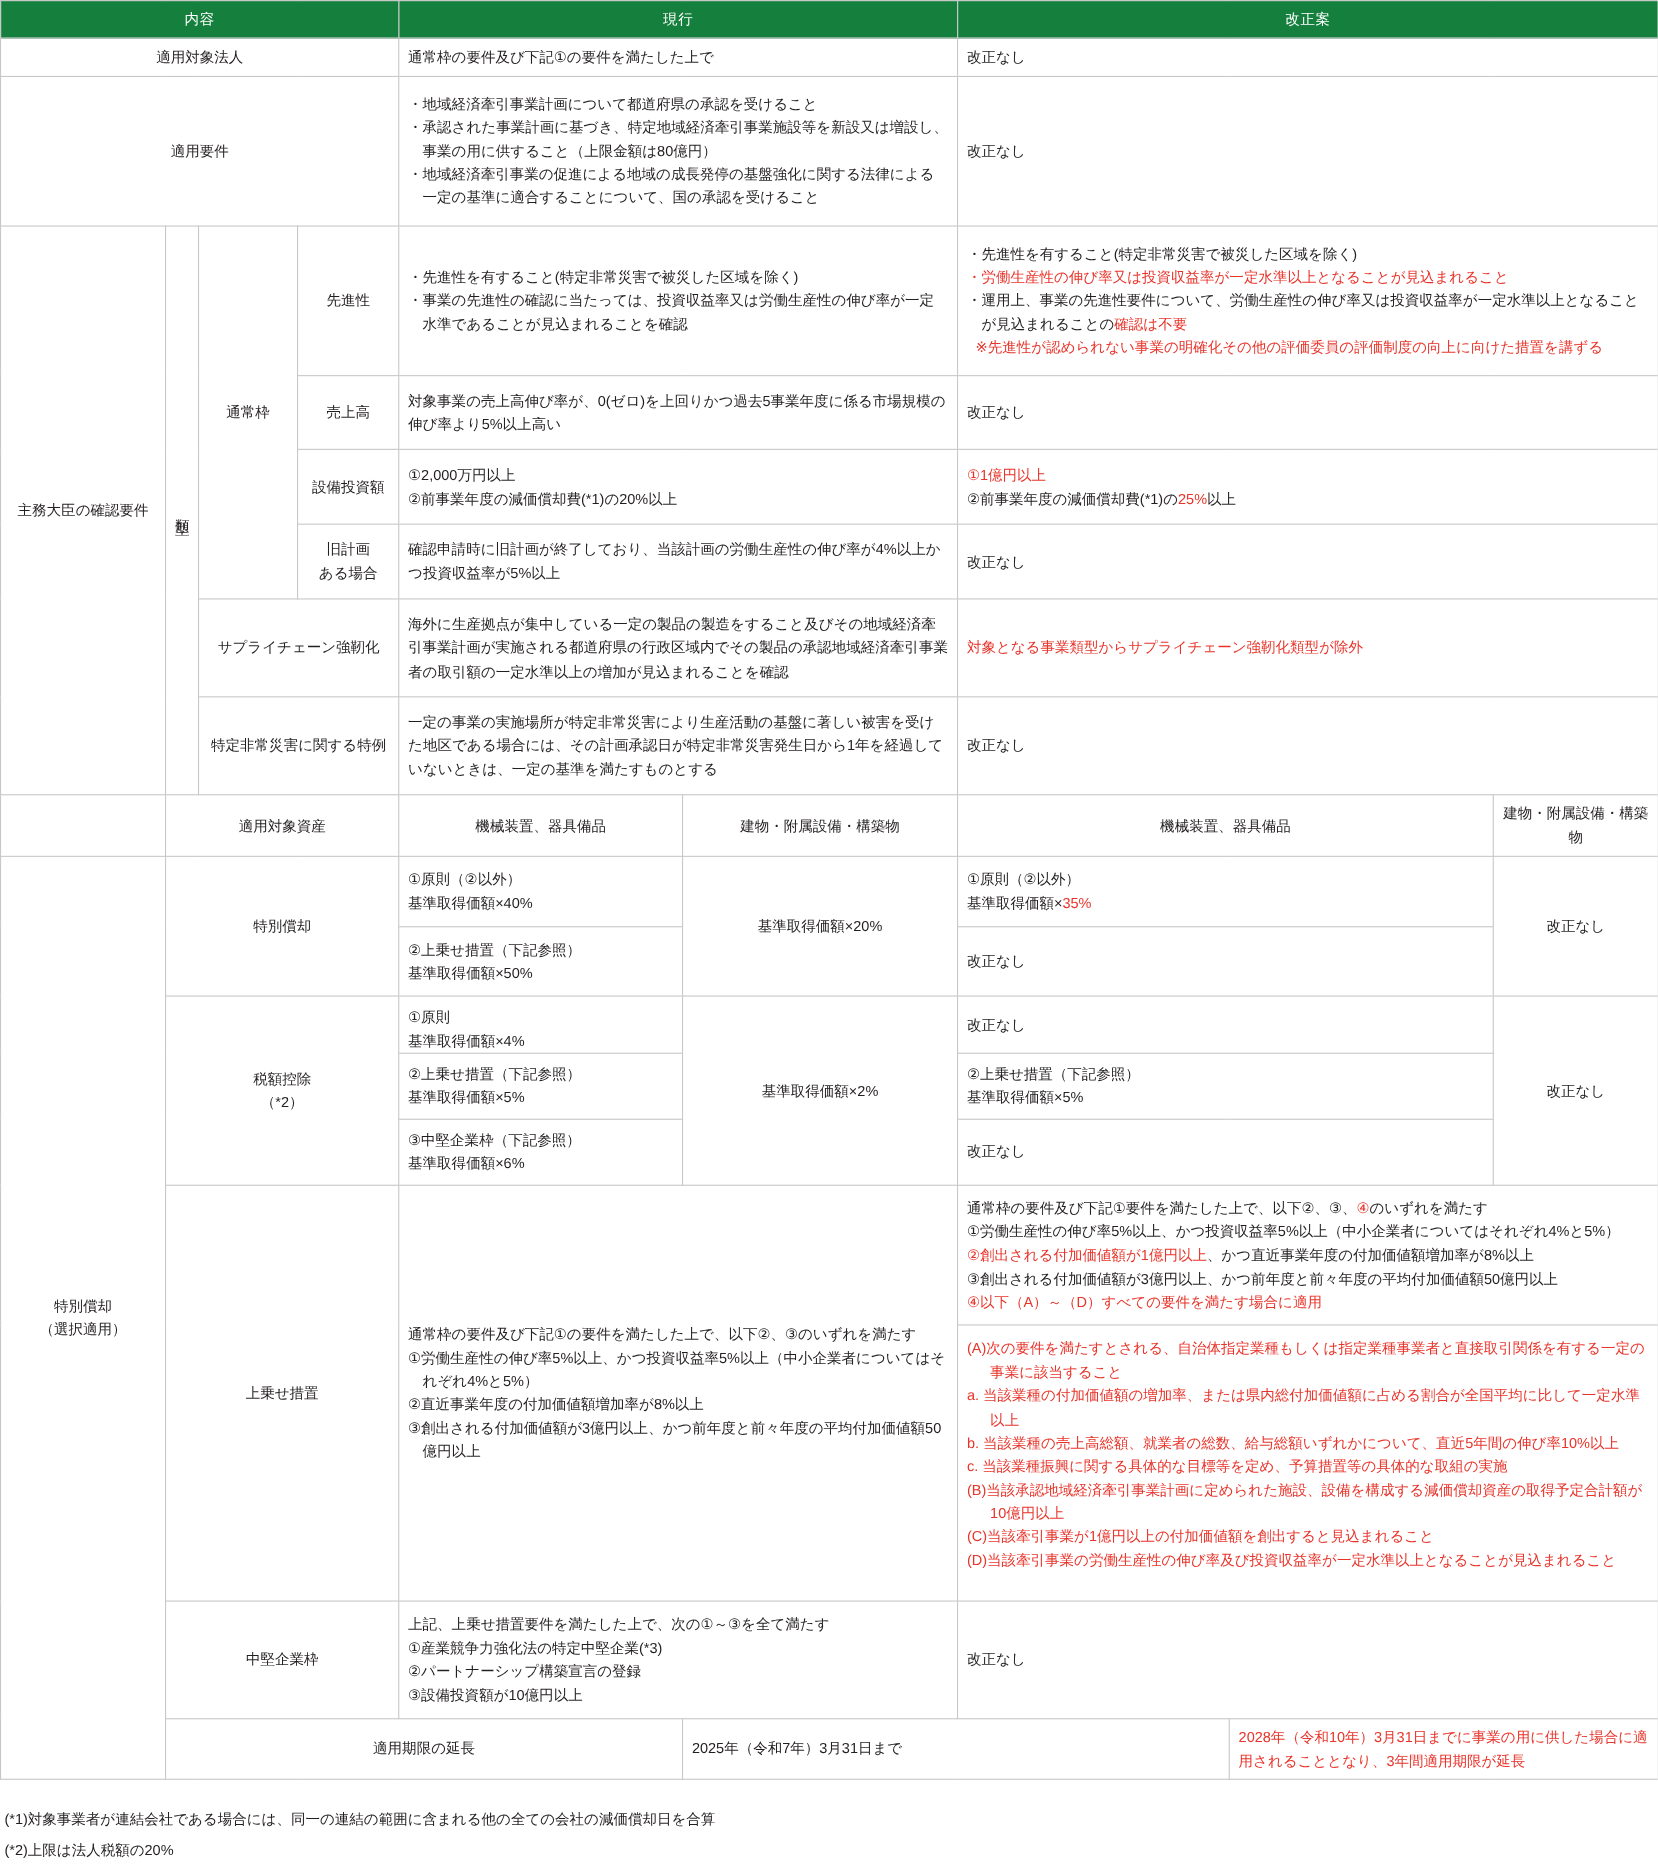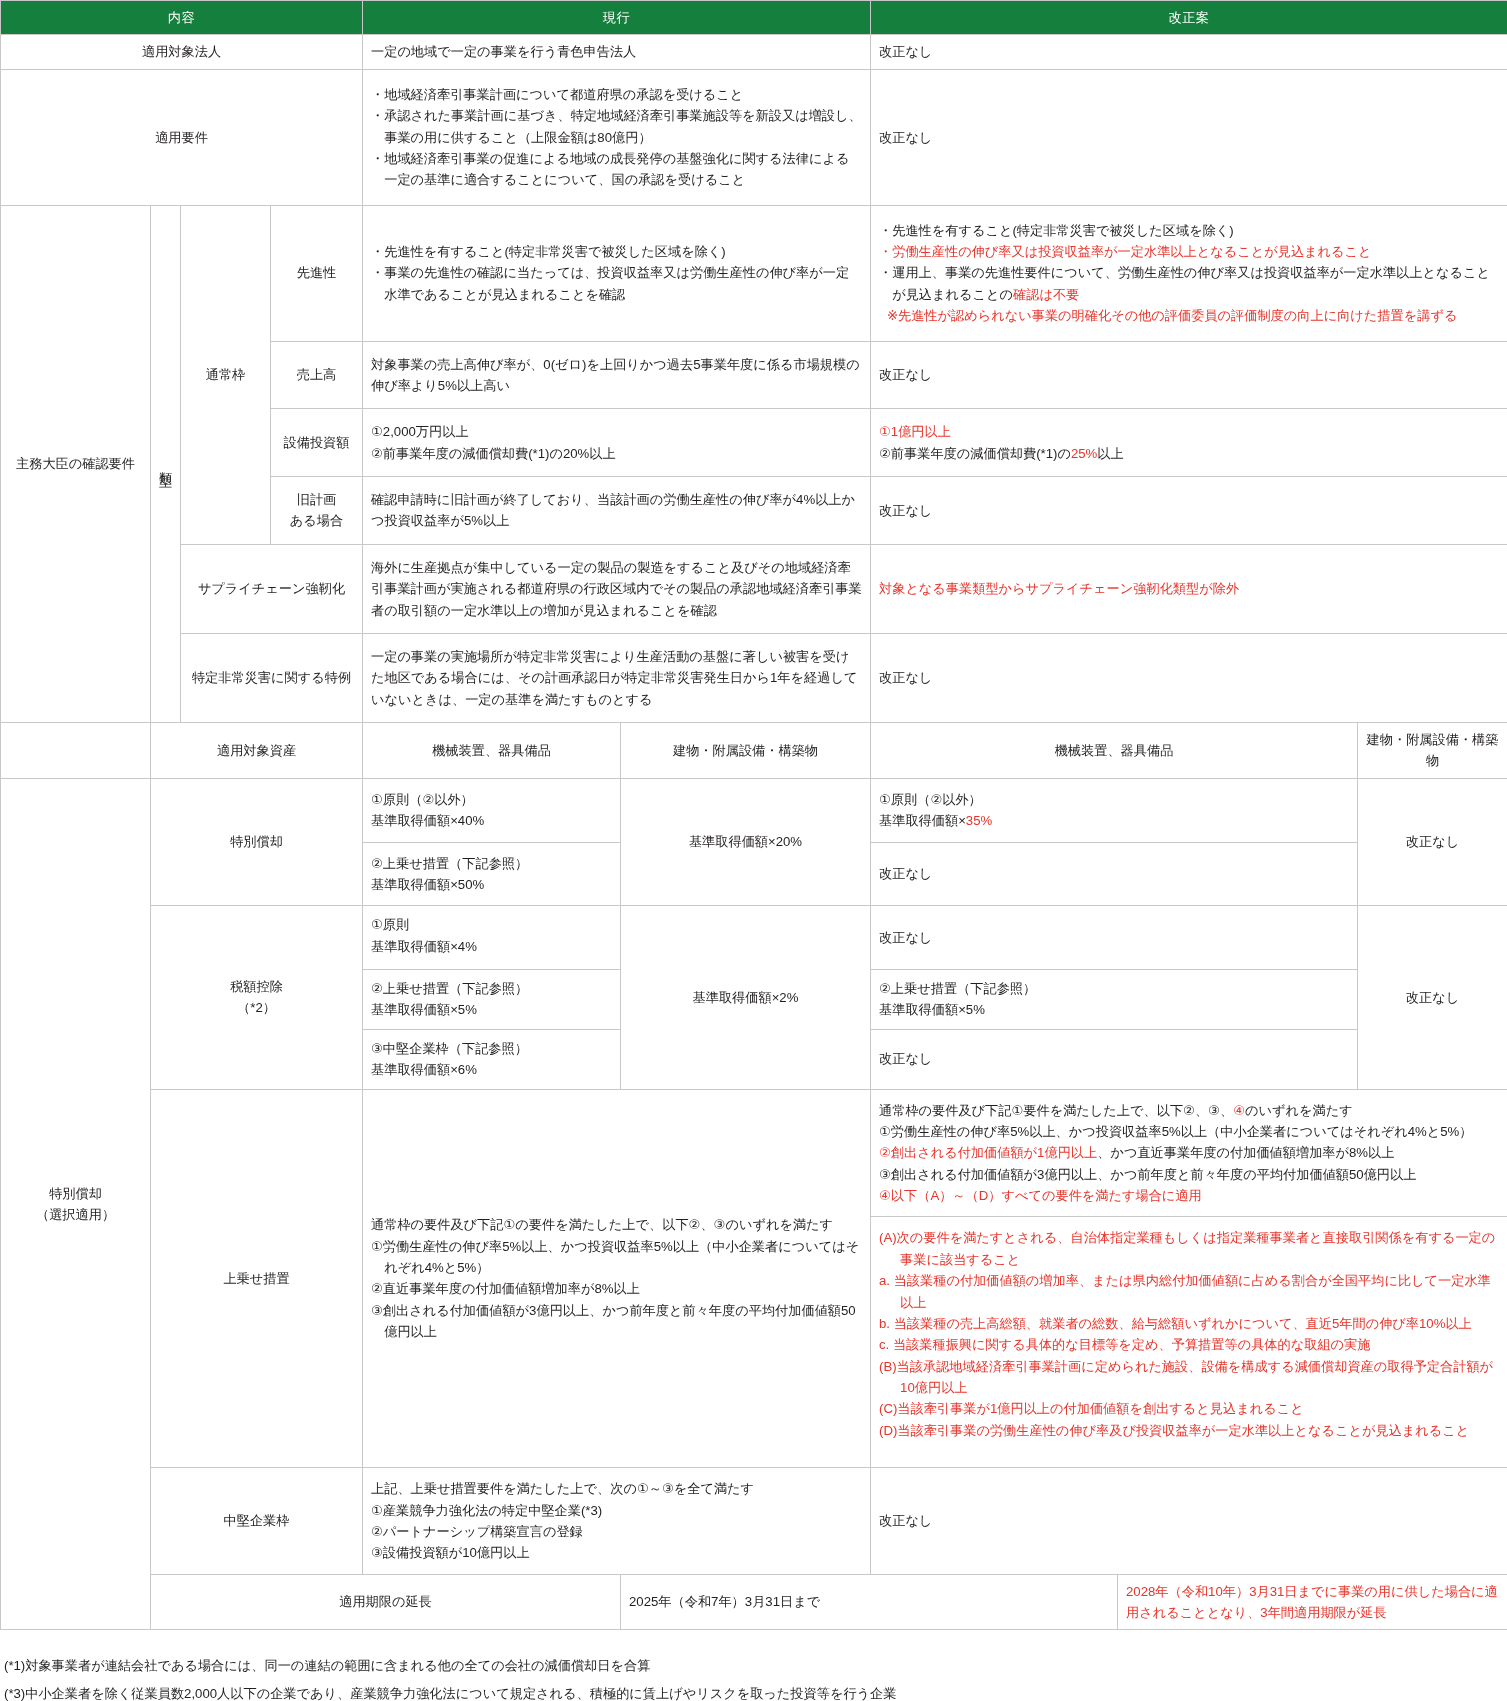--- a/index.html
+++ b/index.html
@@ -82,21 +82,21 @@
 
   <tbody>
         <tr>
     <th class="hdr" colspan="4">内容</th>
     <th class="hdr" colspan="2">現行</th>
     <th class="hdr" colspan="3">改正案</th>
   </tr>
 
   <tr>
     <td class="ctr" colspan="4">適用対象法人</td>
-    <td class="lft" colspan="2">一定の地域で一定の事業を行う青色申告法人</td>
+    <td class="lft" colspan="2">通常枠の要件及び下記①の要件を満たした上で</td>
     <td class="lft" colspan="3">改正なし</td>
   </tr>
 
   <tr>
     <td class="ctr" colspan="4">適用要件</td>
     <td class="lft top" colspan="2" style="padding-top:14px;padding-bottom:14px">
       <p class="para ind">・地域経済牽引事業計画について都道府県の承認を受けること</p>
       <p class="para ind">・承認された事業計画に基づき、特定地域経済牽引事業施設等を新設又は増設し、事業の用に供すること（上限金額は80億円）</p>
       <p class="para ind">・地域経済牽引事業の促進による地域の成長発停の基盤強化に関する法律による一定の基準に適合することについて、国の承認を受けること</p>
     </td>
@@ -195,21 +195,21 @@
       <p class="para">基準取得価額×50%</p>
     </td>
     <td class="lft mid" colspan="2" style="padding-top:18px;padding-bottom:18px">改正なし</td>
   </tr>
 
   <tr>
     <td class="ctr mid" colspan="3" rowspan="3">
       <p class="para">税額控除</p>
       <p class="para">（*2）</p>
     </td>
-    <td class="lft mid" style="padding-top:8px;padding-bottom:12px">
+    <td class="lft mid" style="padding-top:8px;padding-bottom:0">
       <p class="para">①原則</p>
       <p class="para">基準取得価額×4%</p>
     </td>
     <td class="ctr mid" rowspan="3">基準取得価額×2%</td>
     <td class="lft mid" colspan="2" style="padding-top:14px;padding-bottom:14px">改正なし</td>
     <td class="ctr mid" rowspan="3">改正なし</td>
   </tr>
   <tr>
     <td class="lft mid" style="padding-top:8px;padding-bottom:8px">
       <p class="para">②上乗せ措置（下記参照）</p>
@@ -271,16 +271,17 @@
     <td class="ctr mid" colspan="4">適用期限の延長</td>
     <td class="lft mid" colspan="2" style="padding-top:16px;padding-bottom:16px">2025年（令和7年）3月31日まで</td>
     <td class="lft mid red" colspan="3">2028年（令和10年）3月31日までに事業の用に供した場合に適用されることとなり、3年間適用期限が延長</td>
   </tr>
 
 </tbody>
     </table>
 
 <div class="footnotes">
   <div>(*1)対象事業者が連結会社である場合には、同一の連結の範囲に含まれる他の全ての会社の減価償却日を合算</div>
+  <div>(*2)上限は法人税額の20%</div>
   <div>(*3)中小企業者を除く従業員数2,000人以下の企業であり、産業競争力強化法について規定される、積極的に賃上げやリスクを取った投資等を行う企業</div>
 </div>
 
 </div>
 
 </body></html>

